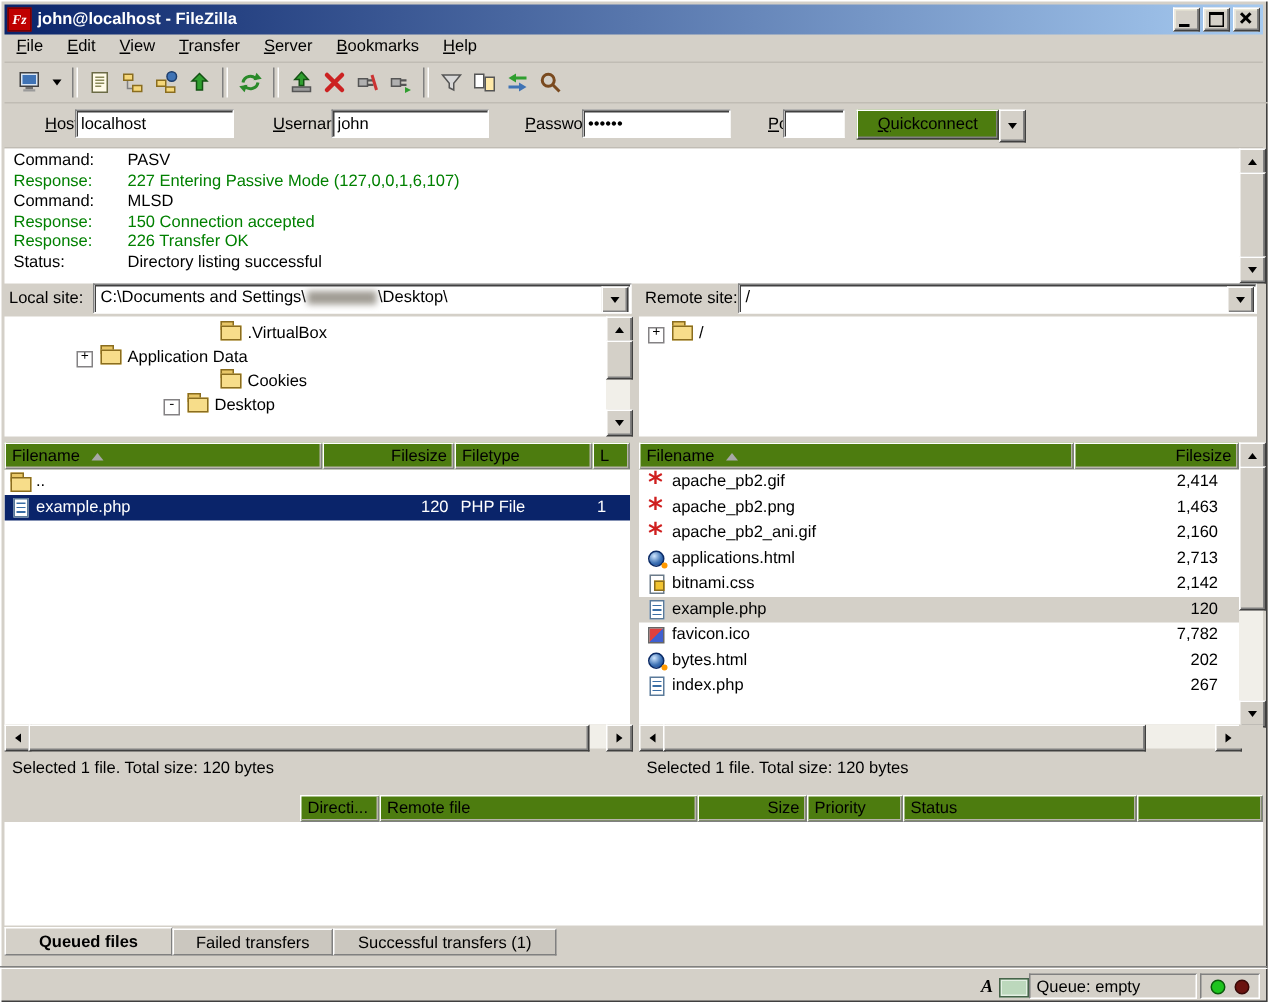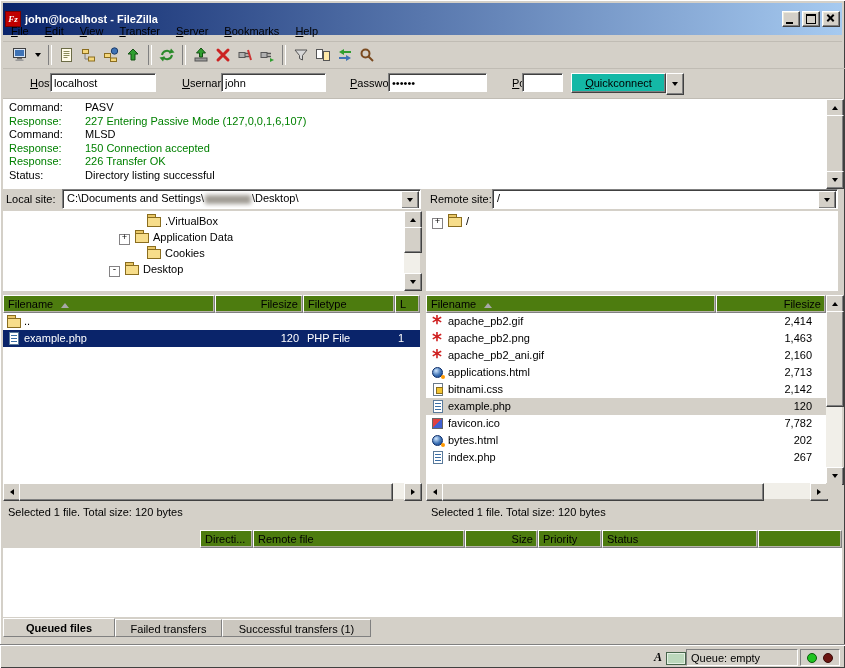--- a/index.html
+++ b/index.html
@@ -14,21 +14,21 @@
   .arr-up{border-left:3px solid transparent;border-right:3px solid transparent;border-bottom:4px solid #000;}
   .arr-down{border-left:3px solid transparent;border-right:3px solid transparent;border-top:4px solid #000;}
   .arr-left{border-top:3px solid transparent;border-bottom:3px solid transparent;border-right:4px solid #000;}
   .arr-right{border-top:3px solid transparent;border-bottom:3px solid transparent;border-left:4px solid #000;}
   .sb-btn{position:absolute;width:16px;height:16px;display:flex;align-items:center;justify-content:center;
           background:#d4d0c8;border:1px solid;border-color:#ffffff #404040 #404040 #ffffff;box-shadow:inset -1px -1px 0 #808080;}
   .sb-thumb{position:absolute;background:#d4d0c8;border:1px solid;border-color:#ffffff #404040 #404040 #ffffff;box-shadow:inset -1px -1px 0 #808080;}
   .sb-track{position:absolute;background:#f1efe9;}
 
   
-  #titlebar{position:absolute;left:3px;top:3px;width:839px;height:32px;
+  #titlebar{position:absolute;left:3px;top:3px;width:839px;height:20px;
             background:linear-gradient(90deg,var(--titlebar_start,#0a246a),var(--titlebar_end,#a6caf0));
             display:flex;align-items:center;}
   #app-icon{width:14px;height:14px;margin:0 4px 0 2px;background:#bf0000;color:#fff;
             font:italic bold 9px "Liberation Serif",serif;text-align:center;line-height:14px;border:1px solid #7a0000;}
   #title-text{color:#fff;font-weight:bold;flex:1;white-space:nowrap;}
   .tbtn{width:16px;height:14px;margin-right:2px;position:relative;}
   .glyph-min{position:absolute;left:3px;bottom:2px;width:7px;height:2px;background:#000;}
   .glyph-max{position:absolute;left:3px;top:2px;width:8px;height:7px;border:1px solid #000;border-top-width:2px;}
   .glyph-close{position:absolute;left:3px;top:5px;width:9px;height:1px;}
   .glyph-close::before,.glyph-close::after{content:"";position:absolute;left:0;top:0;width:9px;height:2px;background:#000;}
@@ -42,21 +42,21 @@
   #toolbar{position:absolute;left:3px;top:41px;width:839px;height:27px;display:flex;align-items:center;padding-left:6px;border-bottom:1px solid #c0bcb4;}
   .tb-btn{width:22px;height:22px;display:flex;align-items:center;justify-content:center;}
   .tb-dd{width:13px;height:22px;display:flex;align-items:center;justify-content:center;}
   .tb-sep{width:2px;height:20px;margin:0 4px;border-left:1px solid #808080;border-right:1px solid #fff;}
 
   
   #qcbar{position:absolute;left:3px;top:68px;width:839px;height:30px;border-bottom:1px solid #c0bcb4;}
   .qlabel{position:absolute;top:9px;display:inline-block;padding-left:16px;}
   .qlabel::first-letter{text-decoration:underline;}
   .field{position:absolute;top:5px;height:19px;background:#fff;border:1px solid;border-color:#808080 #ffffff #ffffff #808080;box-shadow:inset 1px 1px 0 #404040;font:11px "Liberation Sans",sans-serif;padding:1px 3px;outline:none;box-sizing:border-box;}
-  #qc-btn{position:absolute;left:568px;top:5px;width:95px;height:20px;background:#14b8a6;
+  #qc-btn{position:absolute;left:568px;top:5px;width:95px;height:20px;background:#4d7c0f;
           border:1px solid;border-color:#ffffff #404040 #404040 #ffffff;box-shadow:inset -1px -1px 0 #808080;
           font:11px "Liberation Sans",sans-serif;}
   #qc-btn::first-letter{text-decoration:underline;}
   #qc-arrow{position:absolute;left:663px;top:5px;width:16px;height:20px;display:flex;align-items:center;justify-content:center;
             background:#d4d0c8;border:1px solid;border-color:#ffffff #404040 #404040 #ffffff;box-shadow:inset -1px -1px 0 #808080;}
 
   
   #log{position:absolute;left:3px;top:99px;width:823px;height:88px;background:#fff;overflow:hidden;padding-top:2px;}
   .log-line{height:13.5px;line-height:13.5px;white-space:nowrap;}
   .log-label{position:absolute;left:6px;}
@@ -328,21 +328,21 @@
     <div class="combo" style="left:66px;width:346px;">
       <span>/</span>
       <span class="combo-btn">
           <span class="arr arr-down"></span>
         </span>
     </div>
   </div>
 
   <div class="tree" style="left:3px;top:211px;width:401px;height:78px;">
     <div class="tree-row" style="padding-left:143px"><span class="ficon" data-icon="folder"></span><span class="tree-label">.VirtualBox</span></div>
-    <div class="tree-row" style="padding-left:116px"><span class="expander">+</span><span class="ficon" data-icon="folder"></span><span class="tree-label">Application Data</span></div>
+    <div class="tree-row" style="padding-left:48px"><span class="expander">+</span><span class="ficon" data-icon="folder"></span><span class="tree-label">Application Data</span></div>
     <div class="tree-row" style="padding-left:143px"><span class="ficon" data-icon="folder"></span><span class="tree-label">Cookies</span></div>
     <div class="tree-row" style="padding-left:106px"><span class="expander">-</span><span class="ficon" data-icon="folder"></span><span class="tree-label">Desktop</span></div>
   </div>
   <div style="position:absolute;left:404px;top:211px;width:16px;height:78px;">
     <div class="sb-track" style="left:0;top:0;width:16px;height:78px;"></div>
     <div class="sb-btn" style="top:0;">
         <span class="arr arr-up"></span>
       </div>
     <div class="sb-thumb" style="left:0;top:16px;width:16px;height:24px;"></div>
     <div class="sb-btn" style="top:62px;">

